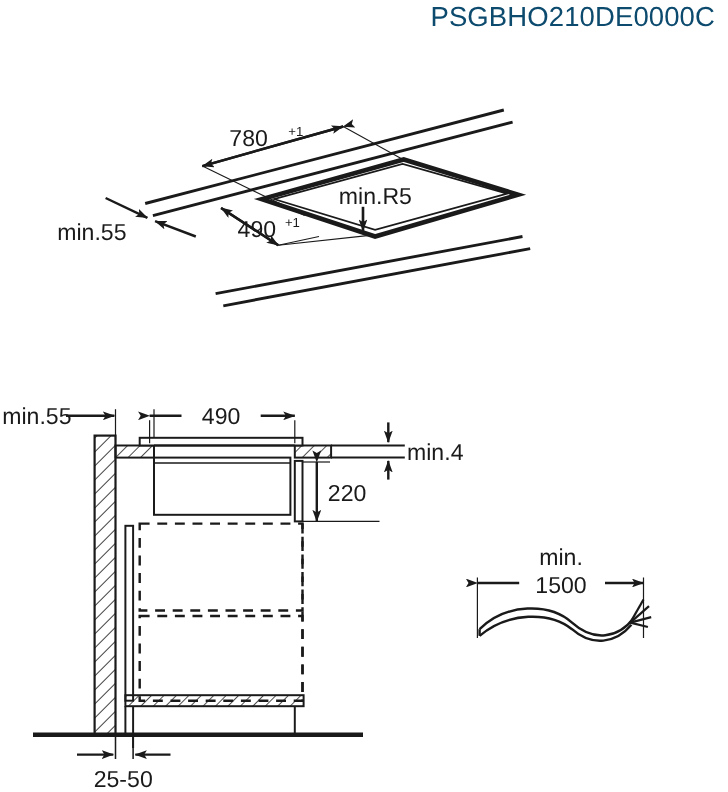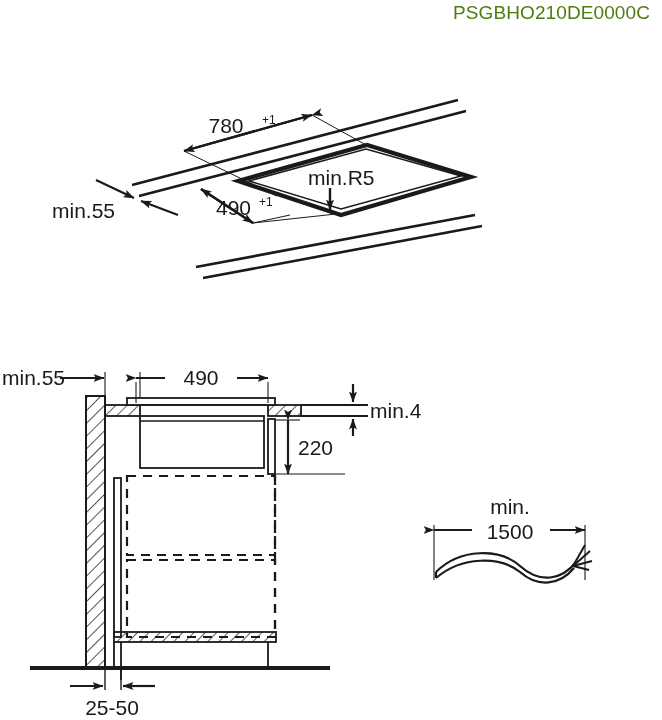--- a/index.html
+++ b/index.html
@@ -26,23 +26,23 @@
     position: absolute;
     left: 0;
     top: 0;
     width: 662px;
     height: 720px;
   }
   .doc-code {
     position: absolute;
     right: 12px;
     top: 2px;
-    font-size: 19px;
+    font-size: 25px;
     letter-spacing: 0.1px;
-    color: #4d7c0f;
+    color: #0c4a6e;
     white-space: nowrap;
     font-family: "Liberation Sans", sans-serif;
   }
   
   svg text {
     font-family: "Liberation Sans", sans-serif;
     fill: #1a1a1a;
   }
   .dim-label {
     font-size: 21px;

